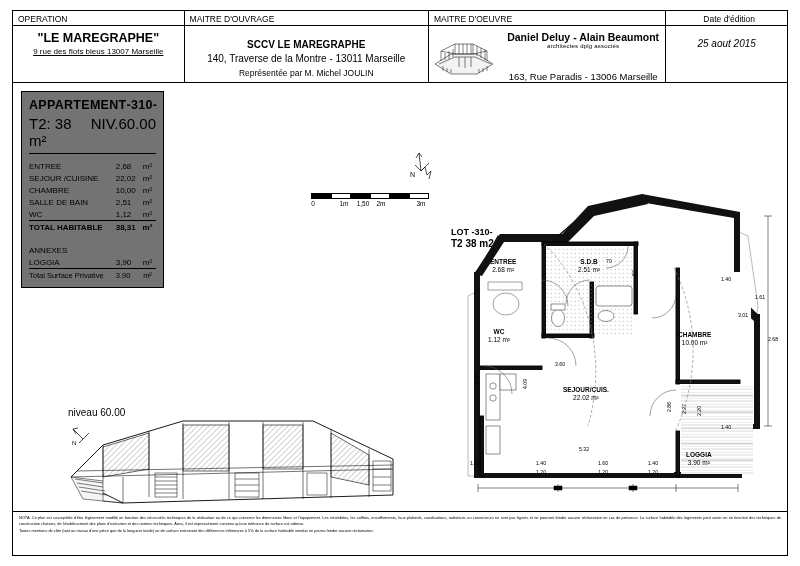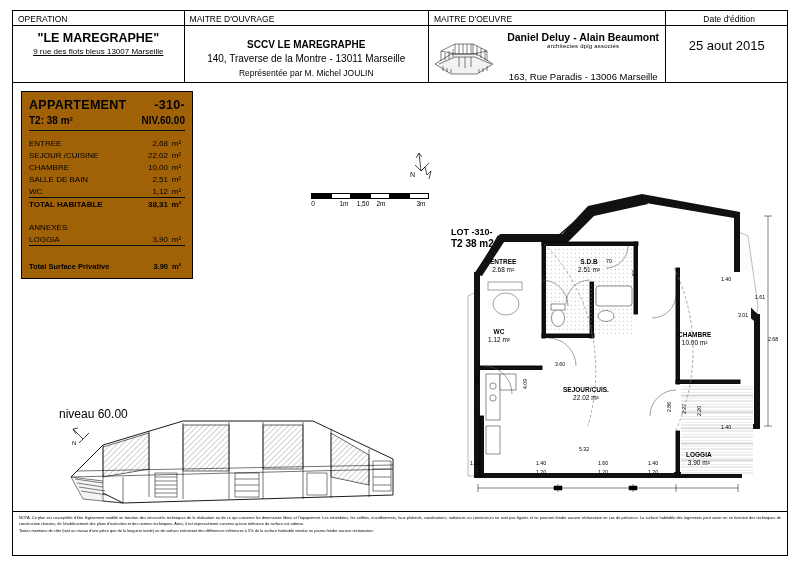--- a/index.html
+++ b/index.html
@@ -82,74 +82,73 @@
     height: 44px;
     position: relative;
     flex: 0 0 auto;
   }
   .moe-text { flex: 1 1 auto; text-align: center; }
   .moe-name { font-size: 10.5px; font-weight: bold; }
   .moe-role { font-size: 6px; letter-spacing: .2px; }
   .moe-addr { font-size: 9.5px; margin-top: 22px; }
 
   .tb-head-right { text-align: center; }
-  .date-val { font-size: 13px; margin-top: 12px; }
+  .date-val { font-size: 10px; margin-top: 12px; font-style: italic; }
 
   
   .aptbox {
     position: absolute;
     left: 8px;
     top: 80px;
-    width: 172px;
+    width: 143px;
     border: 1.2px solid #000;
     box-sizing: border-box;
     padding: 6px 7px 5px 7px;
-    background: #a16207;
+    background: #737373;
   }
   .apt-title {
     font-size: 12.5px;
     font-weight: bold;
     display: flex;
     justify-content: space-between;
     letter-spacing: .3px;
   }
   .apt-sub {
-    font-size: 10px;
+    font-size: 15px;
     display: flex;
     justify-content: space-between;
     margin-top: 3px;
     padding-bottom: 4px;
     border-bottom: 1px solid #000;
-    font-weight: bold;
   }
   table.rooms {
     width: 100%;
     border-collapse: collapse;
     font-size: 8px;
     margin-top: 6px;
   }
   table.rooms td {
     padding: 1.5px 0;
     white-space: nowrap;
   }
   td.rm-name { text-align: left; }
-  td.rm-val { text-align: right; padding-right: 2px; margin-left: 24px; }
+  td.rm-val { padding-right: 2px; margin-left: 24px; }
   td.rm-unit { text-align: center; width: 17px; padding-left: 2px; }
   tr.total td {
     font-weight: bold;
     border-top: 1px solid #000;
     padding-top: 2px;
   }
   tr.spacer td { height: 7px; }
   tr.annex-hd td { font-size: 8px; padding-top: 2px; }
   tr.grand td {
-    font-weight: bold;
+    font-weight: normal;
     border-top: 1px solid #000;
     font-size: 7.5px;
-    padding-top: 16px;
+    padding-top: 2px;
   }
 
   
   .scalebar {
     position: absolute;
     left: 298px;
     top: 182px;
     width: 118px;
   }
   .sb-bar { height: 6px; display: flex; border: .8px solid #000; box-sizing: border-box; }
@@ -172,23 +171,23 @@
   
   .elevation {
     position: absolute;
     left: 50px;
     top: 396px;
     width: 350px;
     height: 110px;
   }
   .elev-label {
     position: absolute;
-    left: 46px;
+    left: 55px;
     top: 396px;
-    font-size: 12px;
+    font-size: 10px;
   }
   .elev-north {
     position: absolute;
     left: 56px;
     top: 412px;
     width: 26px;
     height: 26px;
   }
 
   

